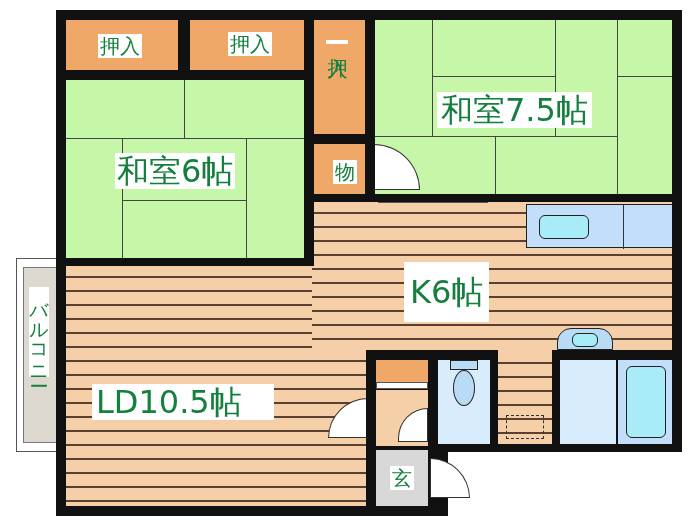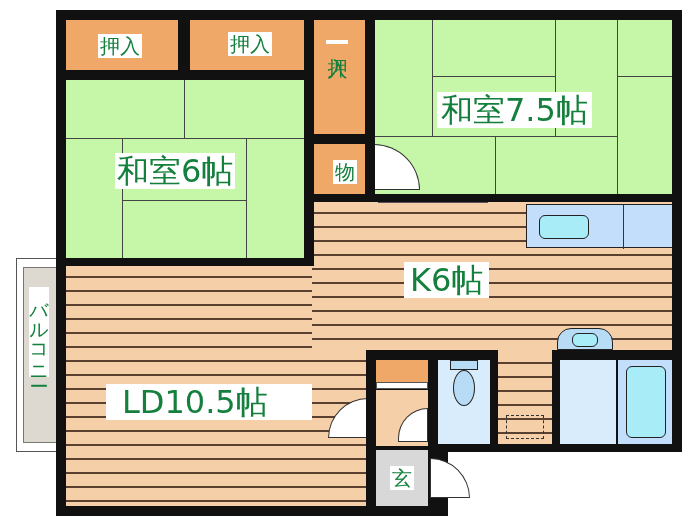--- a/index.html
+++ b/index.html
@@ -61,27 +61,27 @@
 <div class="slide" style="left:128px;top:258px;width:114px;height:7px;"></div>
 <div class="slide" style="left:378px;top:196px;width:110px;height:7px;"></div>
 <div class="slide" style="left:367px;top:26px;width:6px;height:104px;"></div>
 
 <div class="abs" style="left:374px;top:144px;width:46px;height:46px;background:#fff;border-top-right-radius:46px;border:1px solid #333;box-sizing:border-box;"></div>
 
 <div class="blue2" style="left:526px;top:204px;width:148px;height:44px;background:#c2defa;">
   <div class="abs" style="left:96px;top:0;width:1px;height:44px;background:#333;"></div>
   <div class="abs" style="left:12px;top:10px;width:50px;height:24px;background:#a8ecf8;border:1px solid #222;border-radius:6px;box-sizing:border-box;"></div>
 </div>
-<div class="label" style="left:404px;top:262px;font-size:32px;padding:2px 6px;">K6帖</div>
+<div class="label" style="left:404px;top:262px;font-size:32px;padding:14px 6px;">K6帖</div>
 
 <div class="blue2" style="left:557px;top:328px;width:56px;height:22px;border-radius:14px 14px 0 0;">
   <div class="abs" style="left:14px;top:4px;width:26px;height:14px;background:#a8ecf8;border:1px solid #222;border-radius:6px;box-sizing:border-box;"></div>
 </div>
 
-<div class="label" style="left:106px;top:384px;font-size:32px;padding:2px 16px;width:174px;">LD10.5帖</div>
+<div class="label" style="left:92px;top:384px;font-size:32px;padding:2px 4px;width:174px;">LD10.5帖</div>
 
 <div class="slide" style="left:59px;top:300px;width:6px;height:110px;"></div>
 
 <div class="wall" style="left:366px;top:350px;width:312px;height:102px;"></div>
 <div class="closet" style="left:376px;top:360px;width:52px;height:22px;"></div>
 <div class="slide" style="left:376px;top:382px;width:52px;height:7px;"></div>
 <div class="abs" style="left:376px;top:390px;width:52px;height:56px;background:#f5cfa8;"></div>
 <div class="blue" style="left:438px;top:360px;width:52px;height:84px;">
   <div class="blue2" style="left:12px;top:0;width:28px;height:10px;"></div>
   <div class="blue2" style="left:15px;top:10px;width:22px;height:36px;border-radius:50%;"></div>

